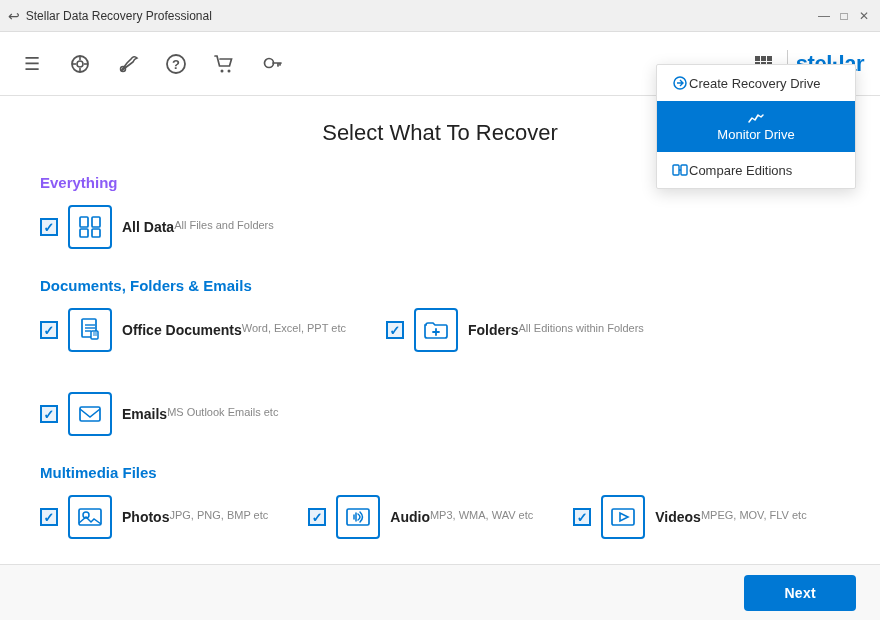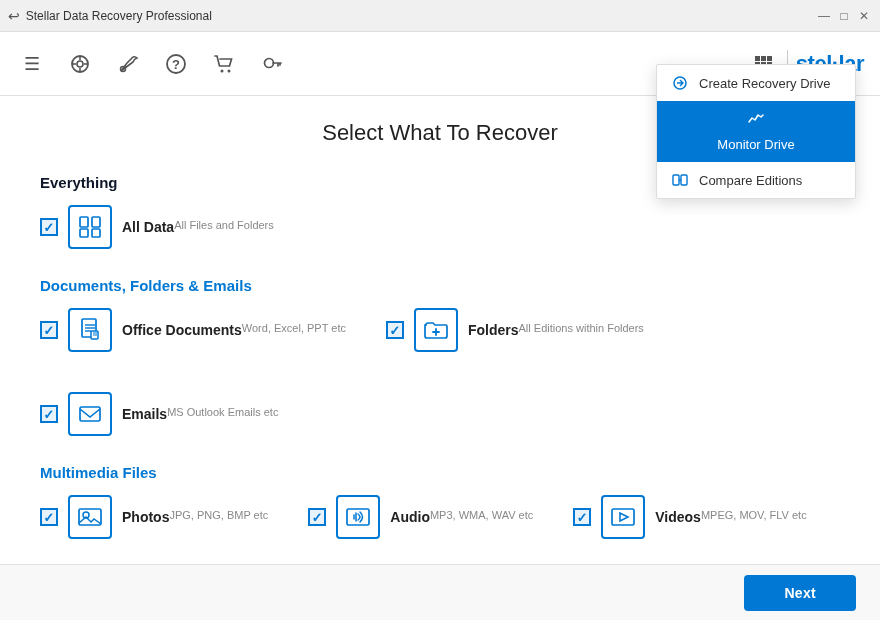--- a/index.html
+++ b/index.html
@@ -222,21 +222,20 @@
       background: #fff;
       border: 1px solid #ddd;
       box-shadow: 0 4px 16px rgba(0,0,0,0.15);
       width: 200px;
       z-index: 100;
       border-radius: 2px;
     }
     .dropdown-item {
       display: flex;
       align-items: center;
-      gap: 10px;
       padding: 10px 14px;
       font-size: 13px;
       color: #333;
       cursor: pointer;
     }
     .dropdown-item.active {
       background: #0078d4;
       color: #fff;
       flex-direction: column;
     }
@@ -325,21 +324,21 @@
     <div class="stellar-logo">
       <span class="stellar-logo-text">stel<span style="color:#0078d4;">·</span>lar</span>
     </div>
   </div>
 </div>
 
 <div class="main-content">
 
   <div class="page-title">Select What To Recover</div>
 
-  <div class="section-title" style="color:#0f172a;font-weight:600;">Everything</div>
+  <div class="section-title" style="color:#8b5cf6;font-weight:600;">Everything</div>
   <div class="items-grid">
     <div class="item-row">
       <div class="checkbox-wrapper">
         <span class="checkbox-check">✓</span>
       </div>
       <div class="item-icon-box">
         <svg width="26" height="26" viewBox="0 0 26 26" fill="none">
           <rect x="3" y="3" width="8" height="10" rx="1" stroke="#0078d4" stroke-width="1.7" fill="none"></rect>
           <rect x="15" y="3" width="8" height="10" rx="1" stroke="#0078d4" stroke-width="1.7" fill="none"></rect>
           <rect x="3" y="15" width="8" height="8" rx="1" stroke="#0078d4" stroke-width="1.7" fill="none"></rect>

